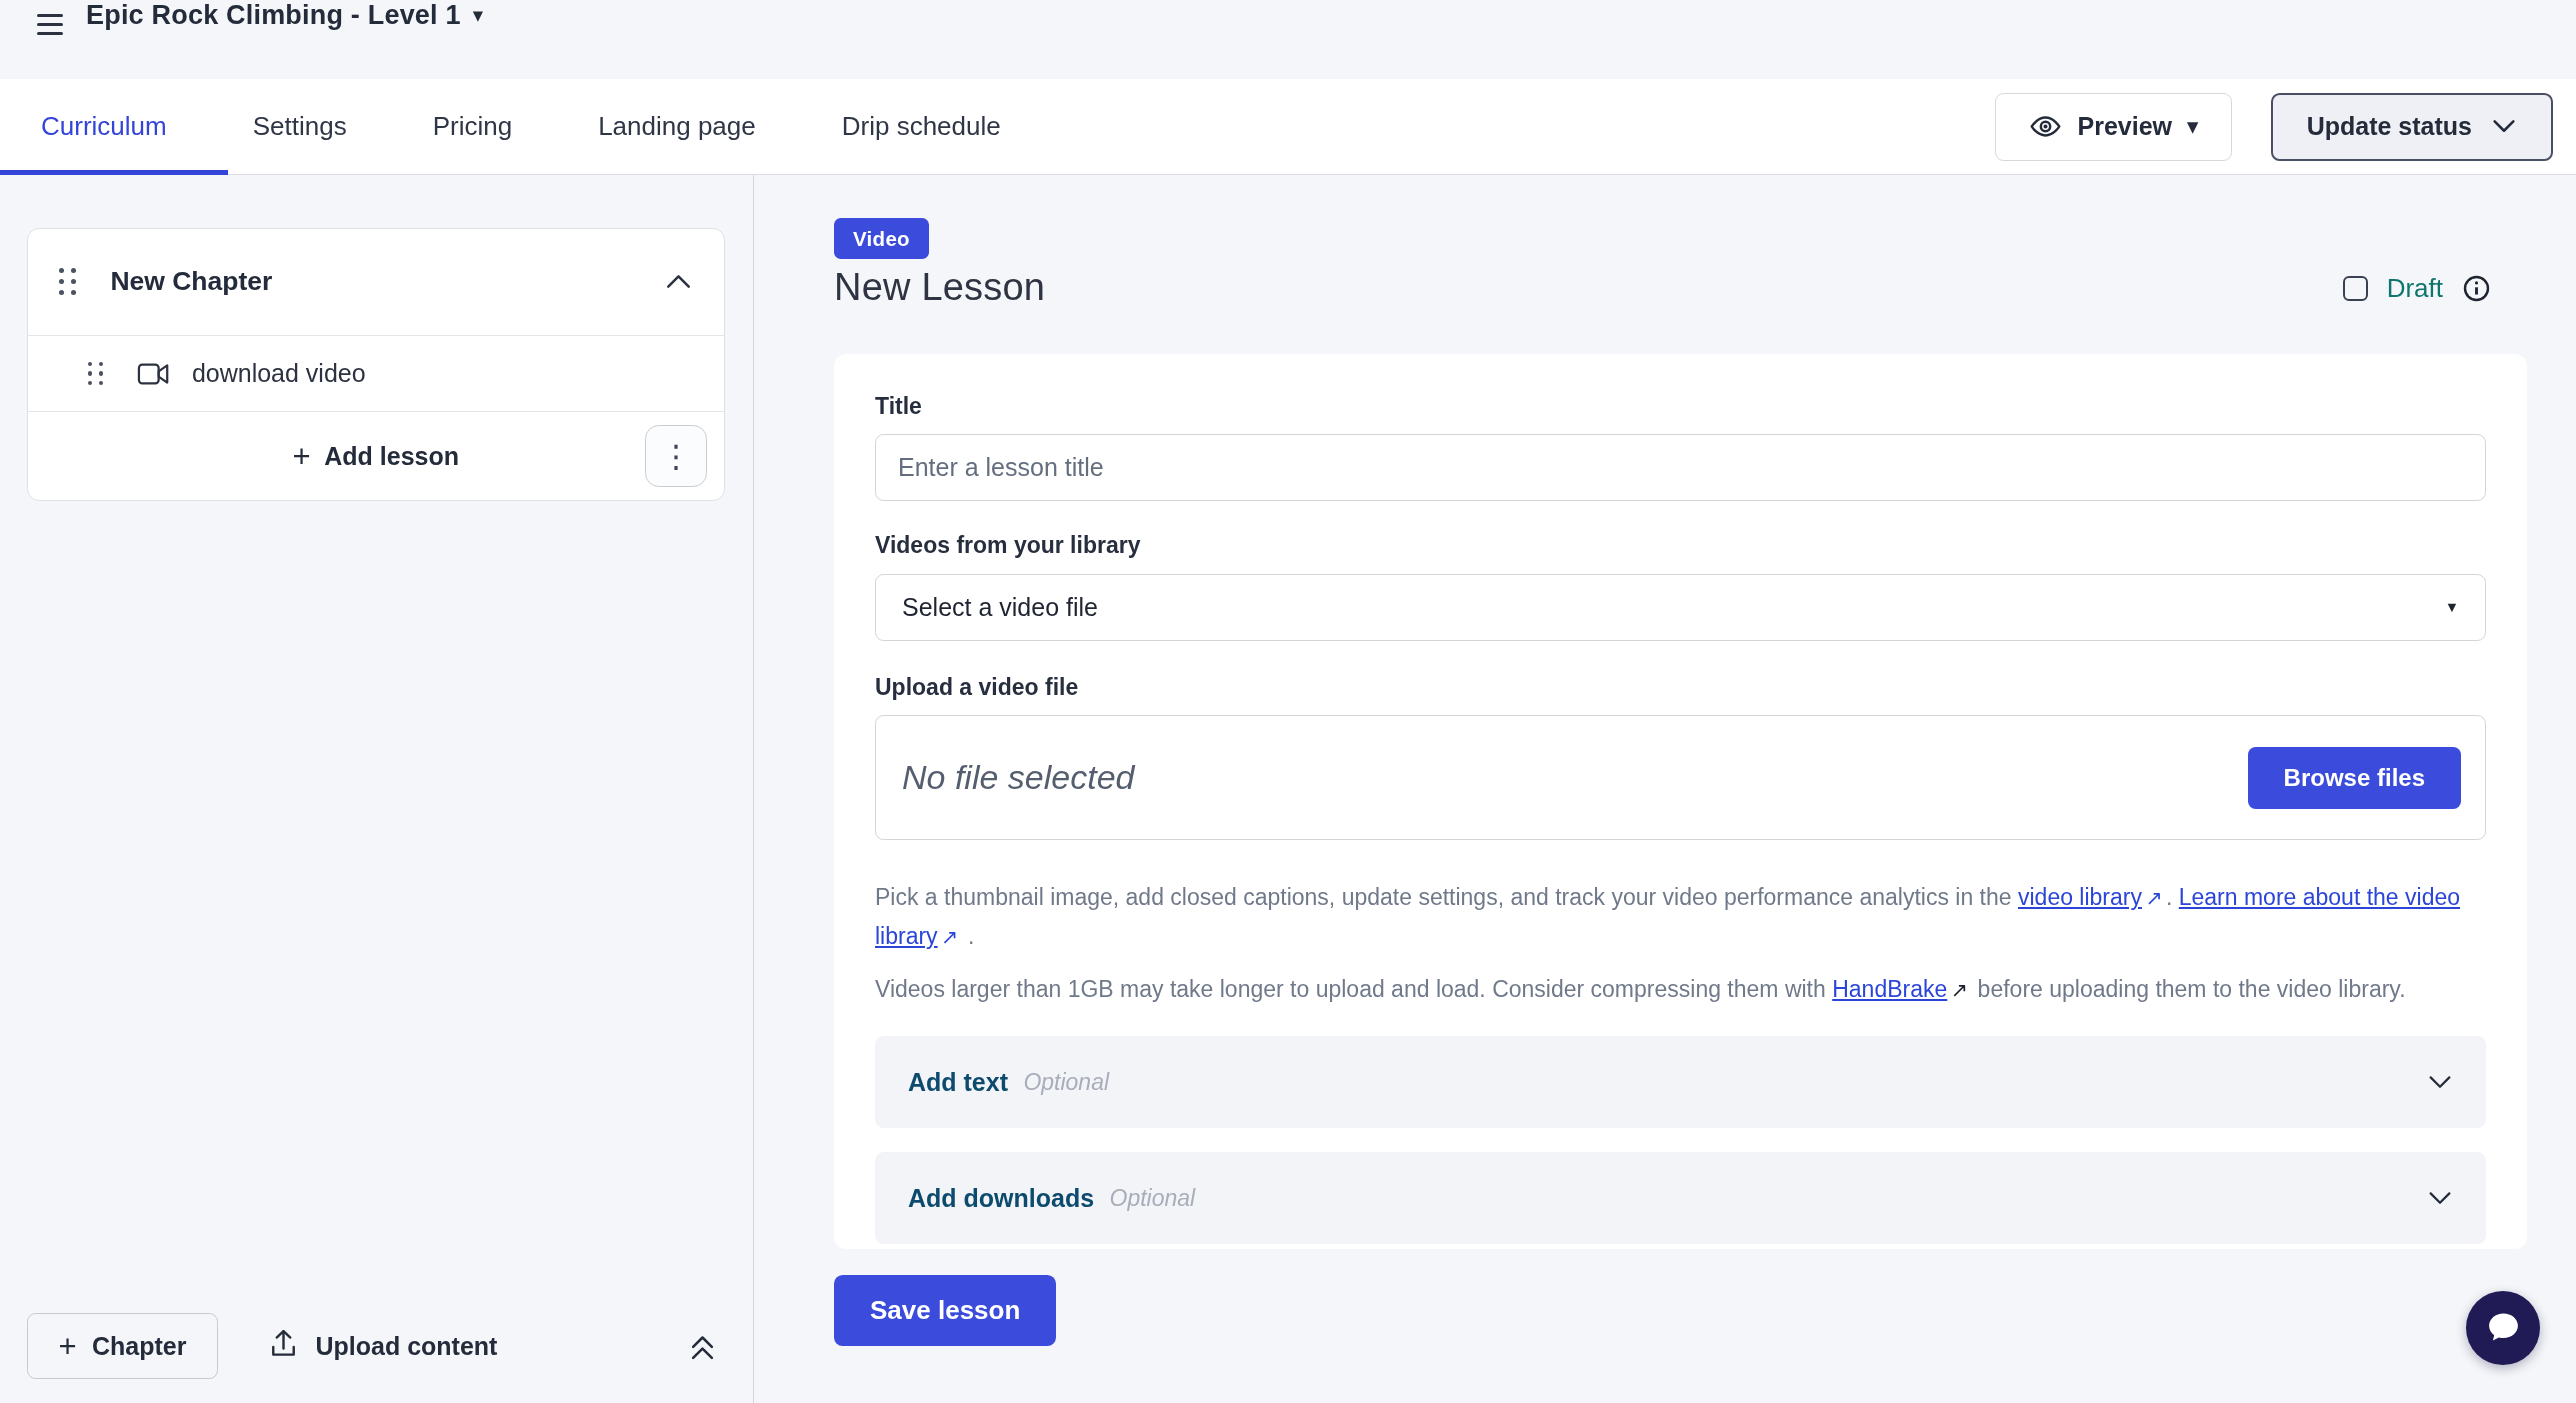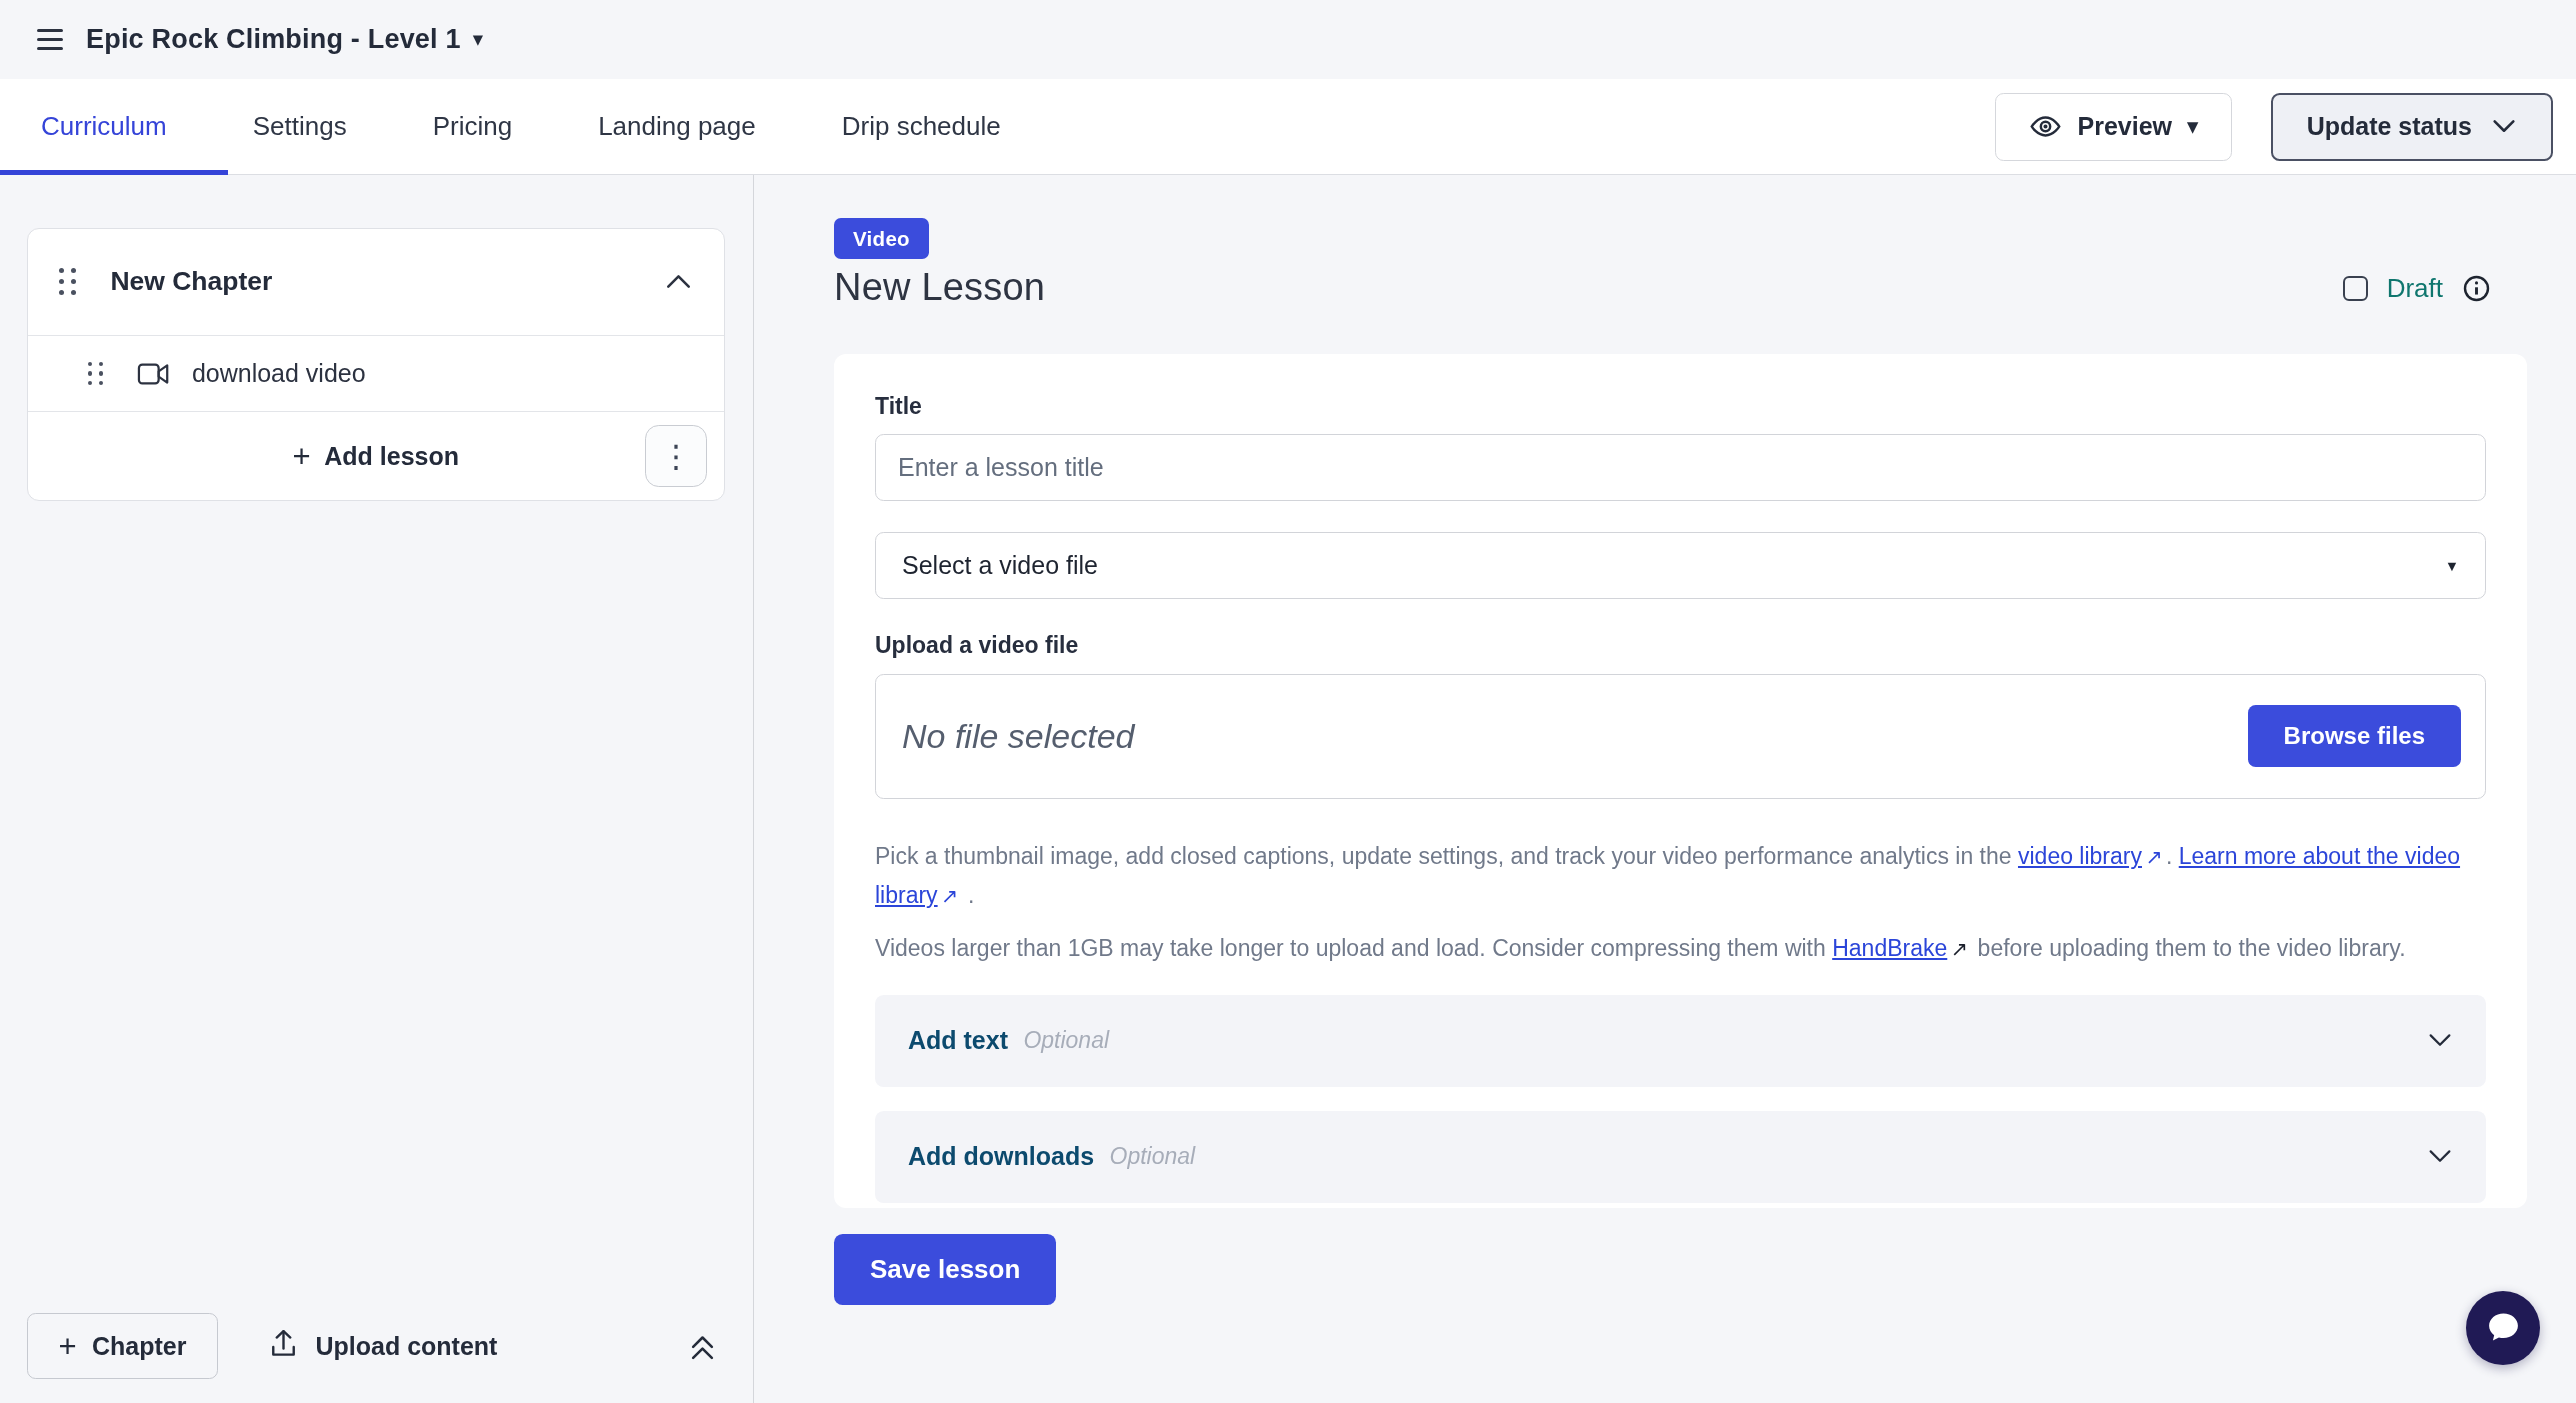--- a/index.html
+++ b/index.html
@@ -5,21 +5,21 @@
   * { margin:0; padding:0; box-sizing:border-box; }
   html,body { width:2576px; height:1404px; overflow:hidden; }
   body {
     font-family:"Liberation Sans", sans-serif;
     background:#f5f6f9;
     color:#2c3240;
   }
   .app { width:2576px; height:1404px; display:flex; flex-direction:column; position:relative; }
 
   
-  .topbar { height:79px; display:flex; align-items:center; padding-left:26px; background:#f5f6f9; flex:0 0 auto; }
+  .topbar { height:79px; display:flex; align-items:flex-start; padding-left:26px; background:#f5f6f9; flex:0 0 auto; }
   .menu-btn { width:48px; height:48px; display:flex; align-items:center; justify-content:center; cursor:pointer; }
   .menu-bars { display:flex; flex-direction:column; gap:6px; }
   .menu-bars span { display:block; width:26px; height:3px; background:#2c3240; border-radius:1.7px; }
   .course-switcher { display:flex; align-items:center; gap:12px; margin-left:12px; cursor:pointer; }
   .course-title { font-size:27px; font-weight:700; color:#242b3a; letter-spacing:0.2px; }
   .caret { font-size:20.5px; color:#242b3a; line-height:1; }
 
   
   .tabbar { height:96px; background:#ffffff; border-bottom:1.7px solid #dcdee3; display:flex; align-items:center; position:relative; flex:0 0 auto; }
   .tabs { display:flex; align-items:center; height:100%; padding-left:41px; }
@@ -230,20 +230,21 @@
             </svg>
           </span>
         </div>
       </div>
 
       <div class="form-card">
         <div class="field-label">Title</div>
         <input class="text-input" type="text" placeholder="Enter a lesson title" style="">
 
         <div class="spacer-36"></div>
+        <div class="field-label">Videos from your library</div>
         <div class="select-box">
           <span class="select-value">Select a video file</span>
           <span class="select-caret">▼</span>
         </div>
 
         <div class="spacer-38"></div>
         <div class="field-label">Upload a video file</div>
         <div class="upload-box">
           <span class="no-file">No file selected</span>
           <button class="btn-browse">Browse files</button>

